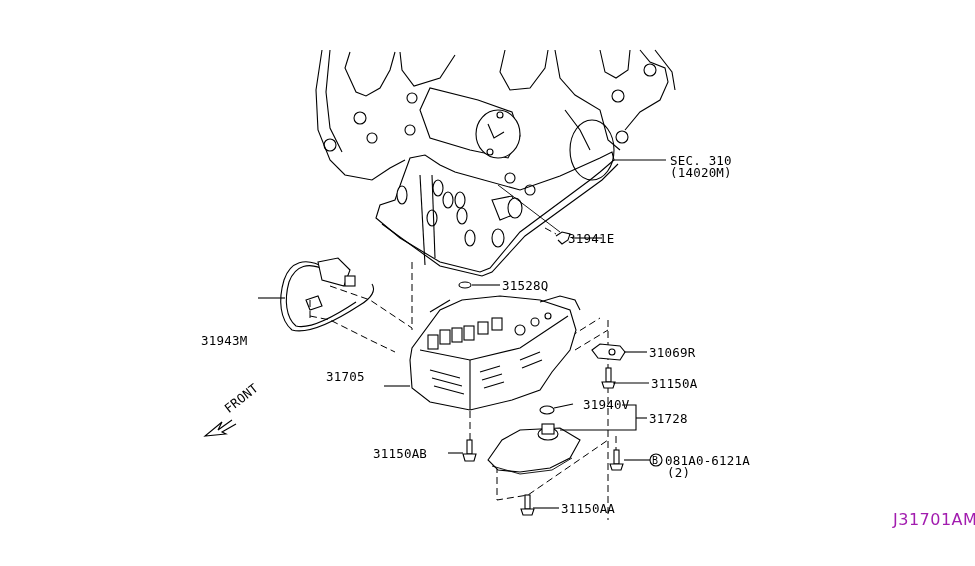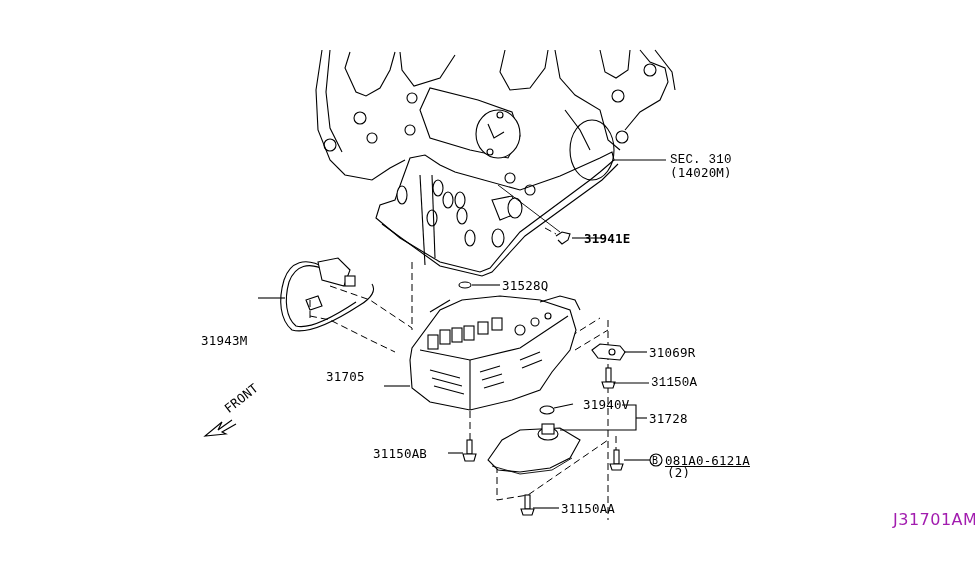--- a/index.html
+++ b/index.html
@@ -163,34 +163,34 @@
   </g>
 
   <g>
     <path class="ln" d="M232 420 L218 430 L222 422 L205 436 L226 434 L222 432 L236 424"></path>
   </g>
 
   <circle class="ln" cx="656" cy="460" r="6"></circle>
 </svg>
 
 
-<div class="lbl" style="left:670px;top:154px;font-family:Liberation Mono, monospace;">SEC. 310</div>
+<div class="lbl" style="left:670px;top:154px;">SEC. 310</div>
 <div class="lbl" style="left:670px;top:166px;">(14020M)</div>
 
-<div class="lbl" style="left:584px;top:232px;font-weight:bold;">31941E</div>
+<div class="lbl" style="left:568px;top:232px;">31941E</div>
 <div class="lbl" style="left:201px;top:292px;margin-top:42px;">31943M</div>
 <div class="lbl" style="left:502px;top:279px;">31528Q</div>
 <div class="lbl" style="left:326px;top:370px;">31705</div>
 <div class="lbl" style="left:649px;top:346px;text-align:right;">31069R</div>
-<div class="lbl" style="left:651px;top:377px;font-family:Liberation Mono, monospace;">31150A</div>
+<div class="lbl" style="left:651px;top:377px;">31150A</div>
 <div class="lbl" style="left:575px;top:398px;margin-left:8px;">31940V</div>
 <div class="lbl" style="left:649px;top:412px;">31728</div>
 <div class="lbl" style="left:373px;top:447px;">31150AB</div>
 <div class="lbl" style="left:561px;top:502px;">31150AA</div>
 
 <div class="lbl" style="left:652px;top:454px;font-size:10px;">B</div>
-<div class="lbl" style="left:665px;top:454px;text-decoration:underline;">081A0-6121A</div>
+<div class="lbl" style="left:665px;top:454px;">081A0-6121A</div>
 <div class="lbl" style="left:667px;top:466px;">(2)</div>
 
 <div class="lbl" style="left:230px;top:402px;transform:rotate(-38deg);transform-origin:left bottom;">FRONT</div>
 
 <div class="ref" style="left:893px;top:510px;">J31701AM</div>
 </div>
 
 </body></html>

